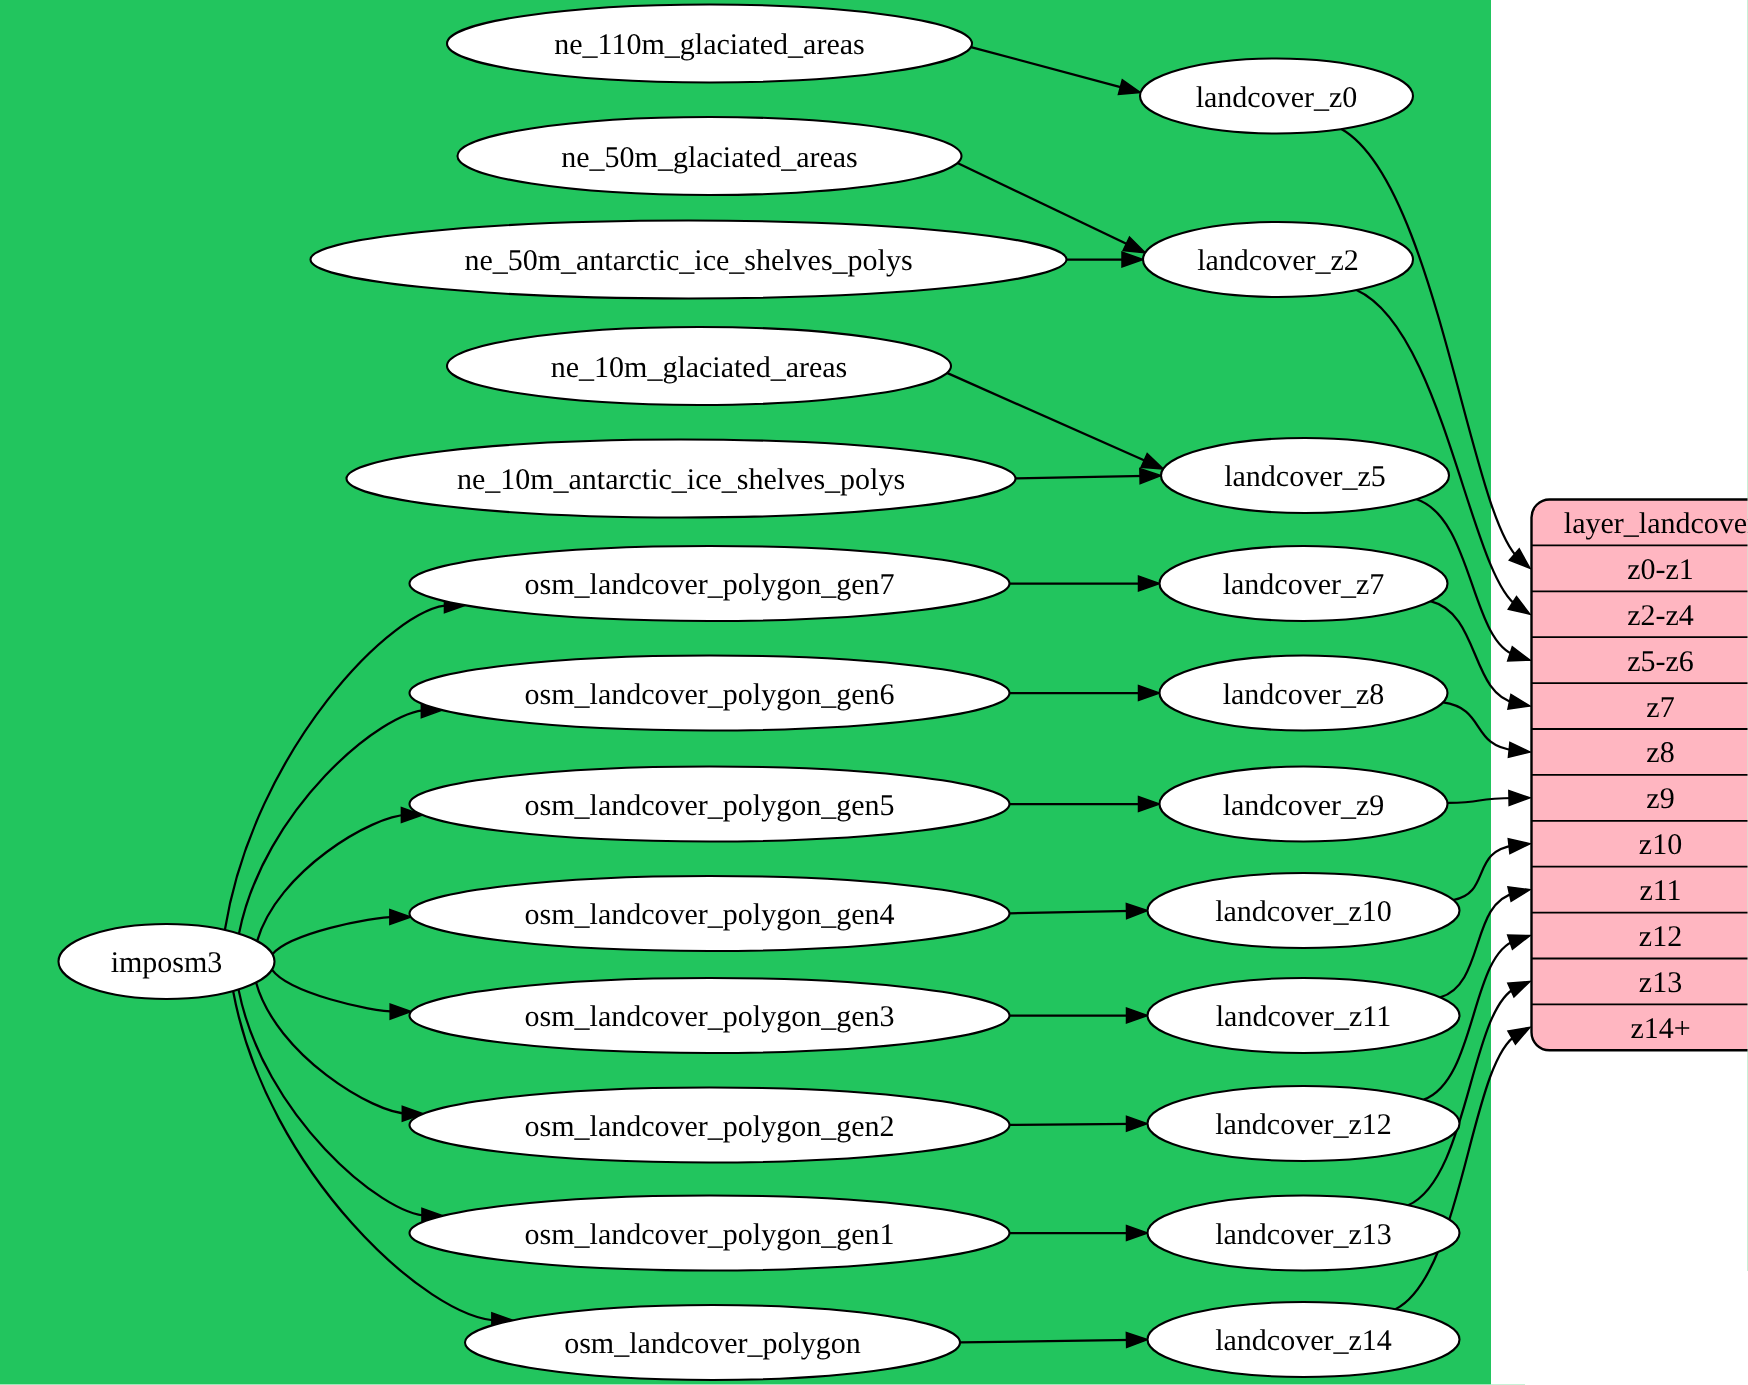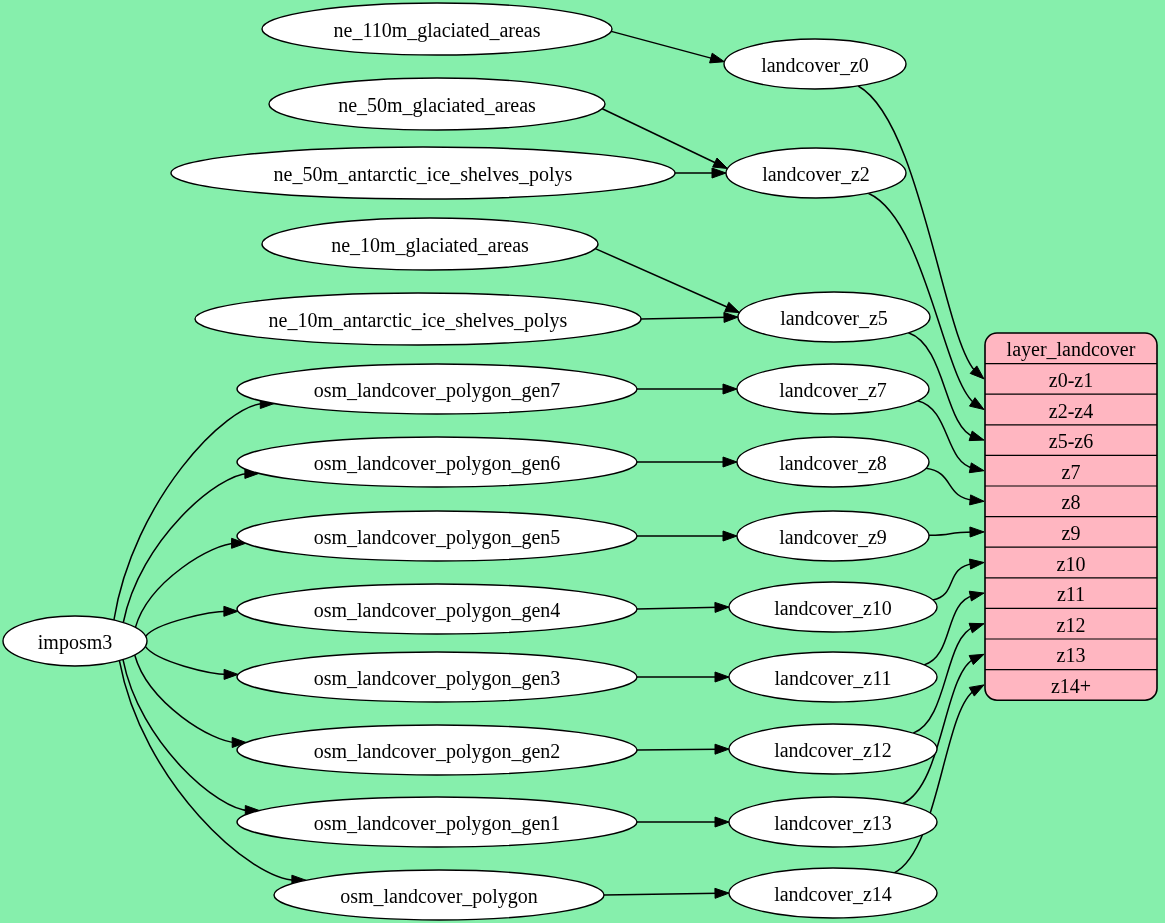--- a/index.html
+++ b/index.html
@@ -1,16 +1,16 @@
 <!DOCTYPE html>
 <html><head>
 <meta charset="utf-8">
 <style>
   html,body{margin:0;padding:0;background:#ffffff;}
-  .canvas-wrap{width:1165px;height:923px;background:#86efac;}
+  .canvas-wrap{width:958px;height:923px;background:#22c55e;padding-left:36px;}
   svg{display:block;}
   text{
     font-family:"Liberation Serif","DejaVu Serif",serif;
     font-size:20px;
     fill:#000000;
   }
   .node-ellipse{fill:#ffffff;stroke:#000000;stroke-width:1.4;}
   .edge-path{fill:none;stroke:#000000;stroke-width:1.5;}
   .edge-arrow{fill:#000000;stroke:#000000;stroke-width:1;}
   .record-rect{stroke:#000000;stroke-width:1.6;}

